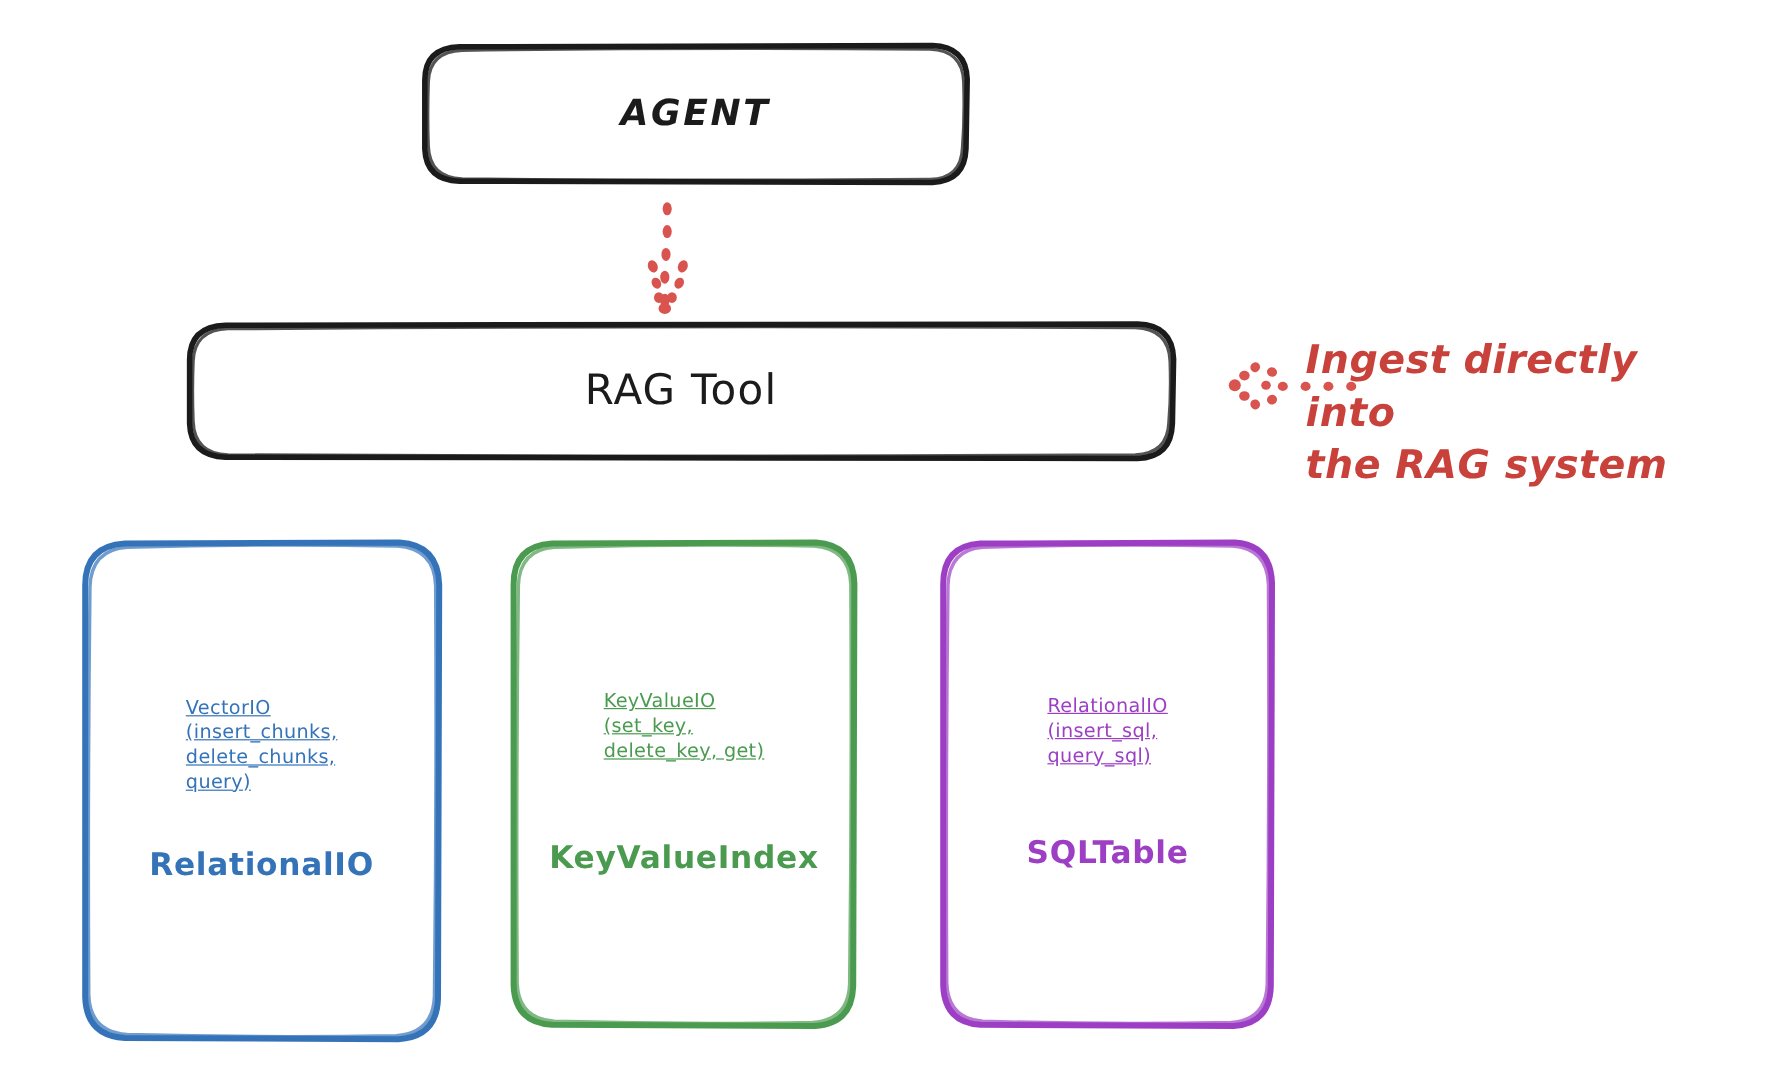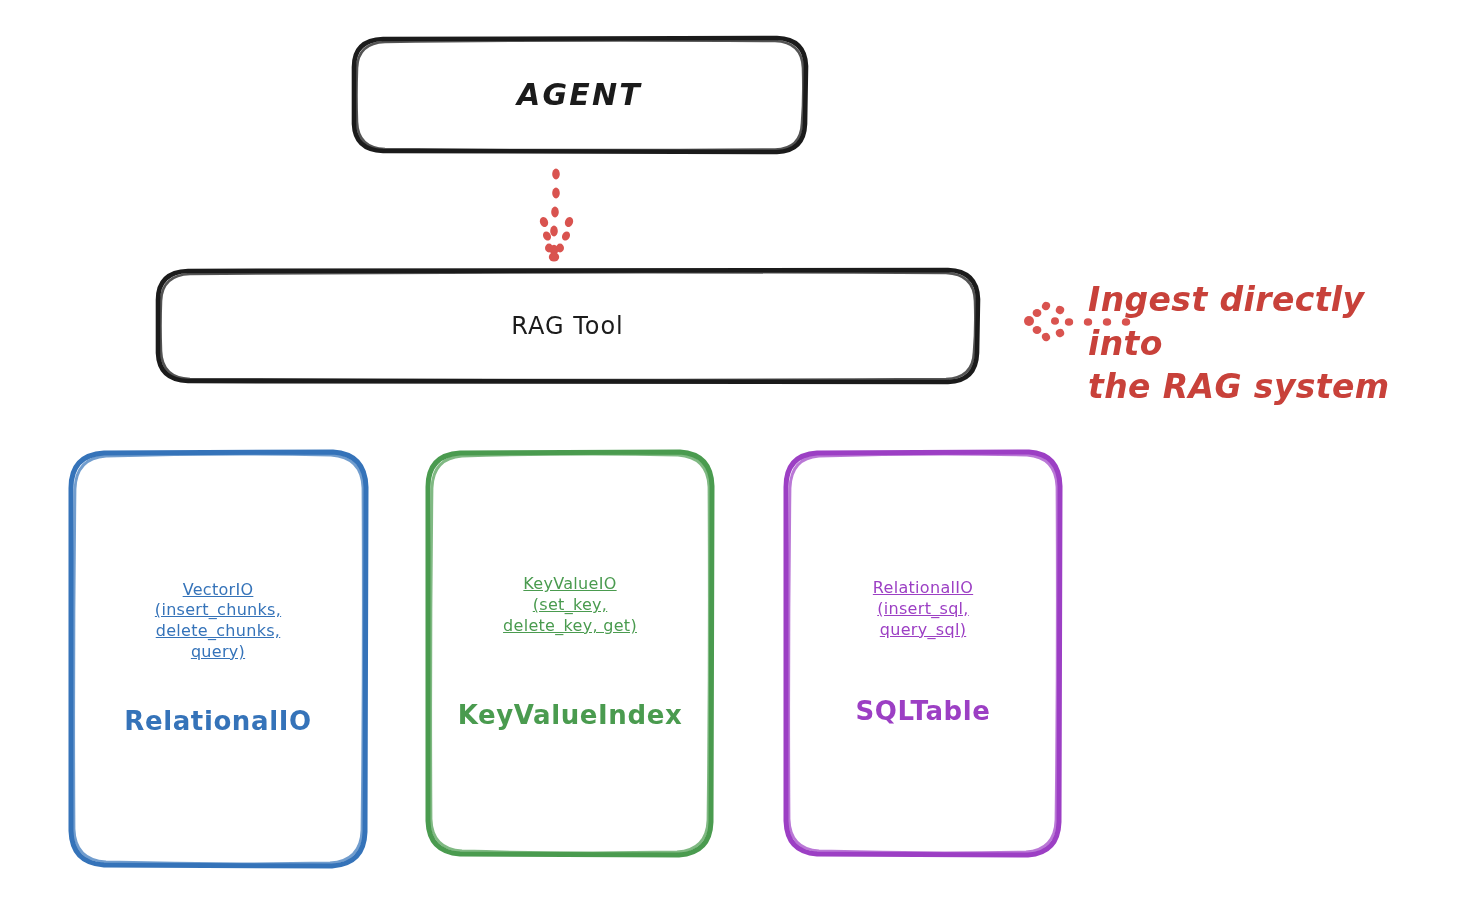--- a/index.html
+++ b/index.html
@@ -21,21 +21,20 @@
     width: 1484px;
     height: 910px;
   }
 
   .node {
     position: absolute;
     box-sizing: border-box;
     display: flex;
     align-items: center;
     justify-content: center;
-    text-align: center;
     background: transparent;
     z-index: 2;
   }
 
   .node-label {
     white-space: pre-line;
     line-height: 1.28;
     letter-spacing: 0.4px;
   }
 
@@ -57,21 +56,21 @@
 
   
   #ragtool-node {
     left: 157px;
     top: 270px;
     width: 821px;
     height: 112px;
   }
   #ragtool-node .node-label {
     color: #1b1b1b;
-    font-size: 24px;
+    font-size: 35px;
     font-weight: 500;
     letter-spacing: 1px;
     font-family: "DejaVu Sans", sans-serif;
   }
 
   
   .provider {
     flex-direction: column;
     padding: 0 12px;
   }

